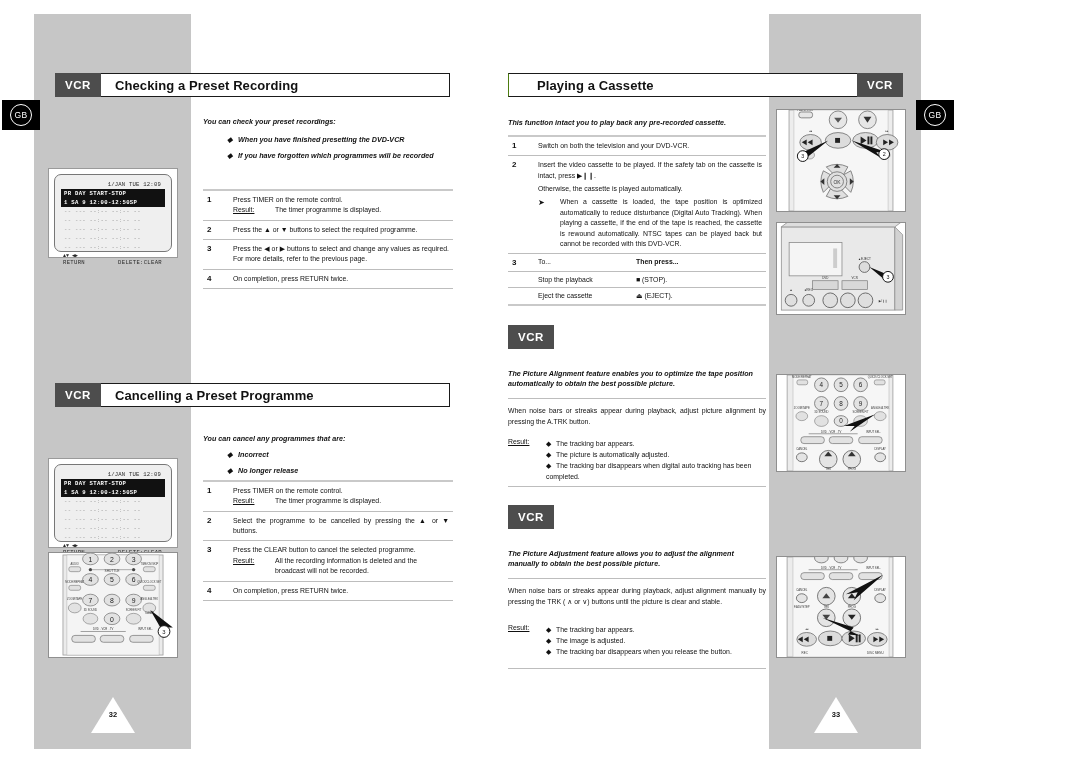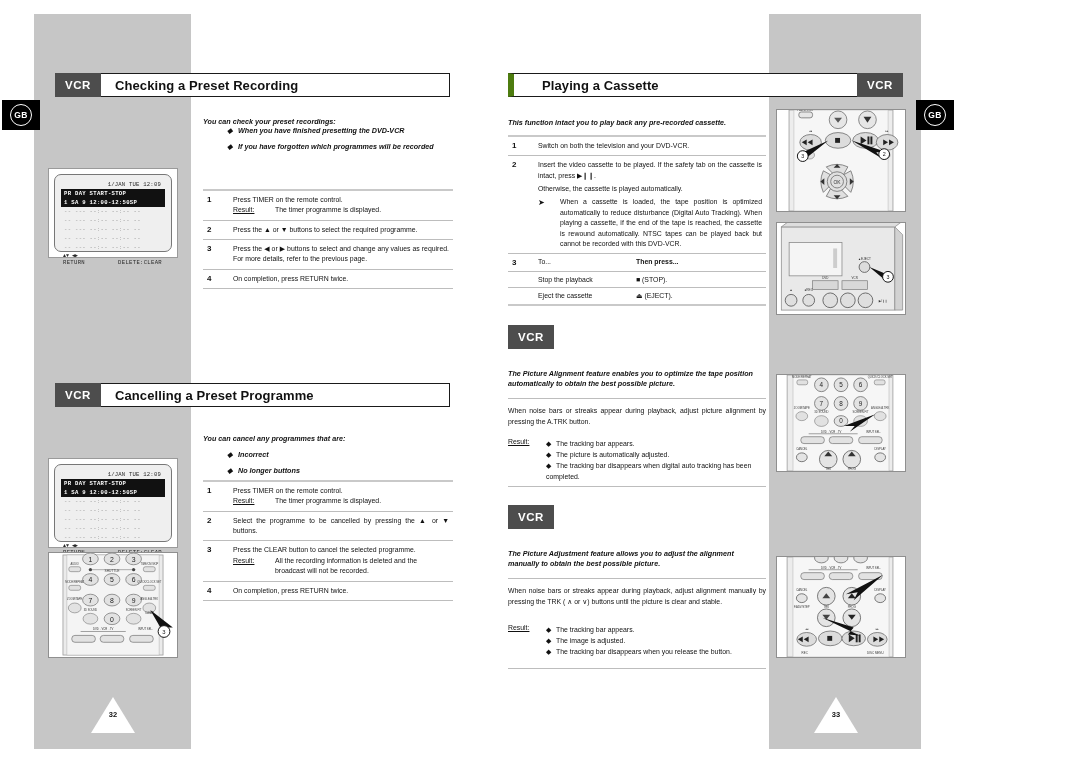--- a/index.html
+++ b/index.html
@@ -19,42 +19,42 @@
   .page-left{left:0;width:540px;height:763px;}
   .page-right{left:540px;width:540px;height:763px;}
 
   
   .gb-tab{
     position:absolute;width:38px;height:30px;background:#000;
     display:flex;align-items:center;justify-content:center;
   }
   .gb-tab .gb-circle{
     width:20px;height:20px;border:1.4px solid #fff;border-radius:50%;
-    color:#fff;font-size:8.5px;font-weight:bold;letter-spacing:.3px;
+    color:#fff;font-size:8.5px;font-weight:normal;letter-spacing:.3px;
     display:flex;align-items:center;justify-content:center;
     font-family:"Liberation Sans", sans-serif;
   }
   .gb-left{left:2px;top:100px;}
   .gb-right{left:916px;top:100px;}
 
   
   .sec-head{
     position:absolute;display:flex;align-items:stretch;height:24px;
   }
   .sec-head .vcr-chip{
     background:#4d4d4d;color:#fff;font-size:11.5px;font-weight:bold;
     display:flex;align-items:center;justify-content:center;width:46px;
     letter-spacing:.5px;
   }
   .sec-head .title-box{
     border:1px solid #1a1a1a;border-left:none;background:#fff;
     display:flex;align-items:center;padding-left:14px;flex:1;
     font-size:13px;font-weight:bold;color:#111;letter-spacing:.1px;
   }
-  .sec-head.rev .title-box{border-left:6px solid #4d7c0f;border-right:none;padding-left:28px;}
+  .sec-head.rev .title-box{border-left:1px solid #4d7c0f;border-right:none;padding-left:28px;}
 
   
   .intro{
     position:absolute;font-size:7.2px;font-style:italic;font-weight:bold;
     color:#111;line-height:1.45;
   }
   .bullets{position:absolute;font-size:7.2px;font-style:italic;font-weight:bold;color:#111;}
   .bullets div{margin-bottom:6px;line-height:1.35;}
   .bullets .dia{display:inline-block;width:11px;}
 
@@ -136,21 +136,21 @@
 
 <div class="page page-left">
 
   <div class="sec-head" style="left:55px;top:73px;width:395px;">
     <div class="vcr-chip">VCR</div>
     <div class="title-box">Checking a Preset Recording</div>
   </div>
 
   <div class="intro" style="left:203px;top:117px;width:250px;">You can check your preset recordings:</div>
 
-  <div class="bullets" style="left:227px;top:126px;width:230px;">
+  <div class="bullets" style="left:227px;top:135px;width:230px;">
     <div><span class="dia">◆</span><span>When you have finished presetting the DVD-VCR</span></div>
     <div><span class="dia">◆</span><span>If you have forgotten which programmes will be recorded</span></div>
   </div>
 
   <div class="osd-frame" style="left:48px;top:168px;width:130px;height:90px;">
     <div class="osd">
       <div class="clock">1/JAN TUE  12:09</div>
       <div class="hdr">PR DAY  START-STOP</div>
       <div class="sel">1 SA  9 12:00-12:50SP</div>
       <div class="blank">-- ---  --:-- --:-- --</div>
@@ -198,21 +198,21 @@
 
   <div class="sec-head" style="left:55px;top:383px;width:395px;">
     <div class="vcr-chip">VCR</div>
     <div class="title-box">Cancelling a Preset Programme</div>
   </div>
 
   <div class="intro" style="left:203px;top:434px;width:250px;">You can cancel any programmes that are:</div>
 
   <div class="bullets" style="left:227px;top:450px;width:230px;">
     <div><span class="dia">◆</span><span>Incorrect</span></div>
-    <div><span class="dia">◆</span><span>No longer buttons</span></div>
+    <div><span class="dia">◆</span><span>No longer release</span></div>
   </div>
 
   <div class="osd-frame" style="left:48px;top:458px;width:130px;height:90px;">
     <div class="osd">
       <div class="clock">1/JAN TUE  12:09</div>
       <div class="hdr">PR DAY  START-STOP</div>
       <div class="sel">1 SA  9 12:00-12:50SP</div>
       <div class="blank">-- ---  --:-- --:-- --</div>
       <div class="blank">-- ---  --:-- --:-- --</div>
       <div class="blank">-- ---  --:-- --:-- --</div>

